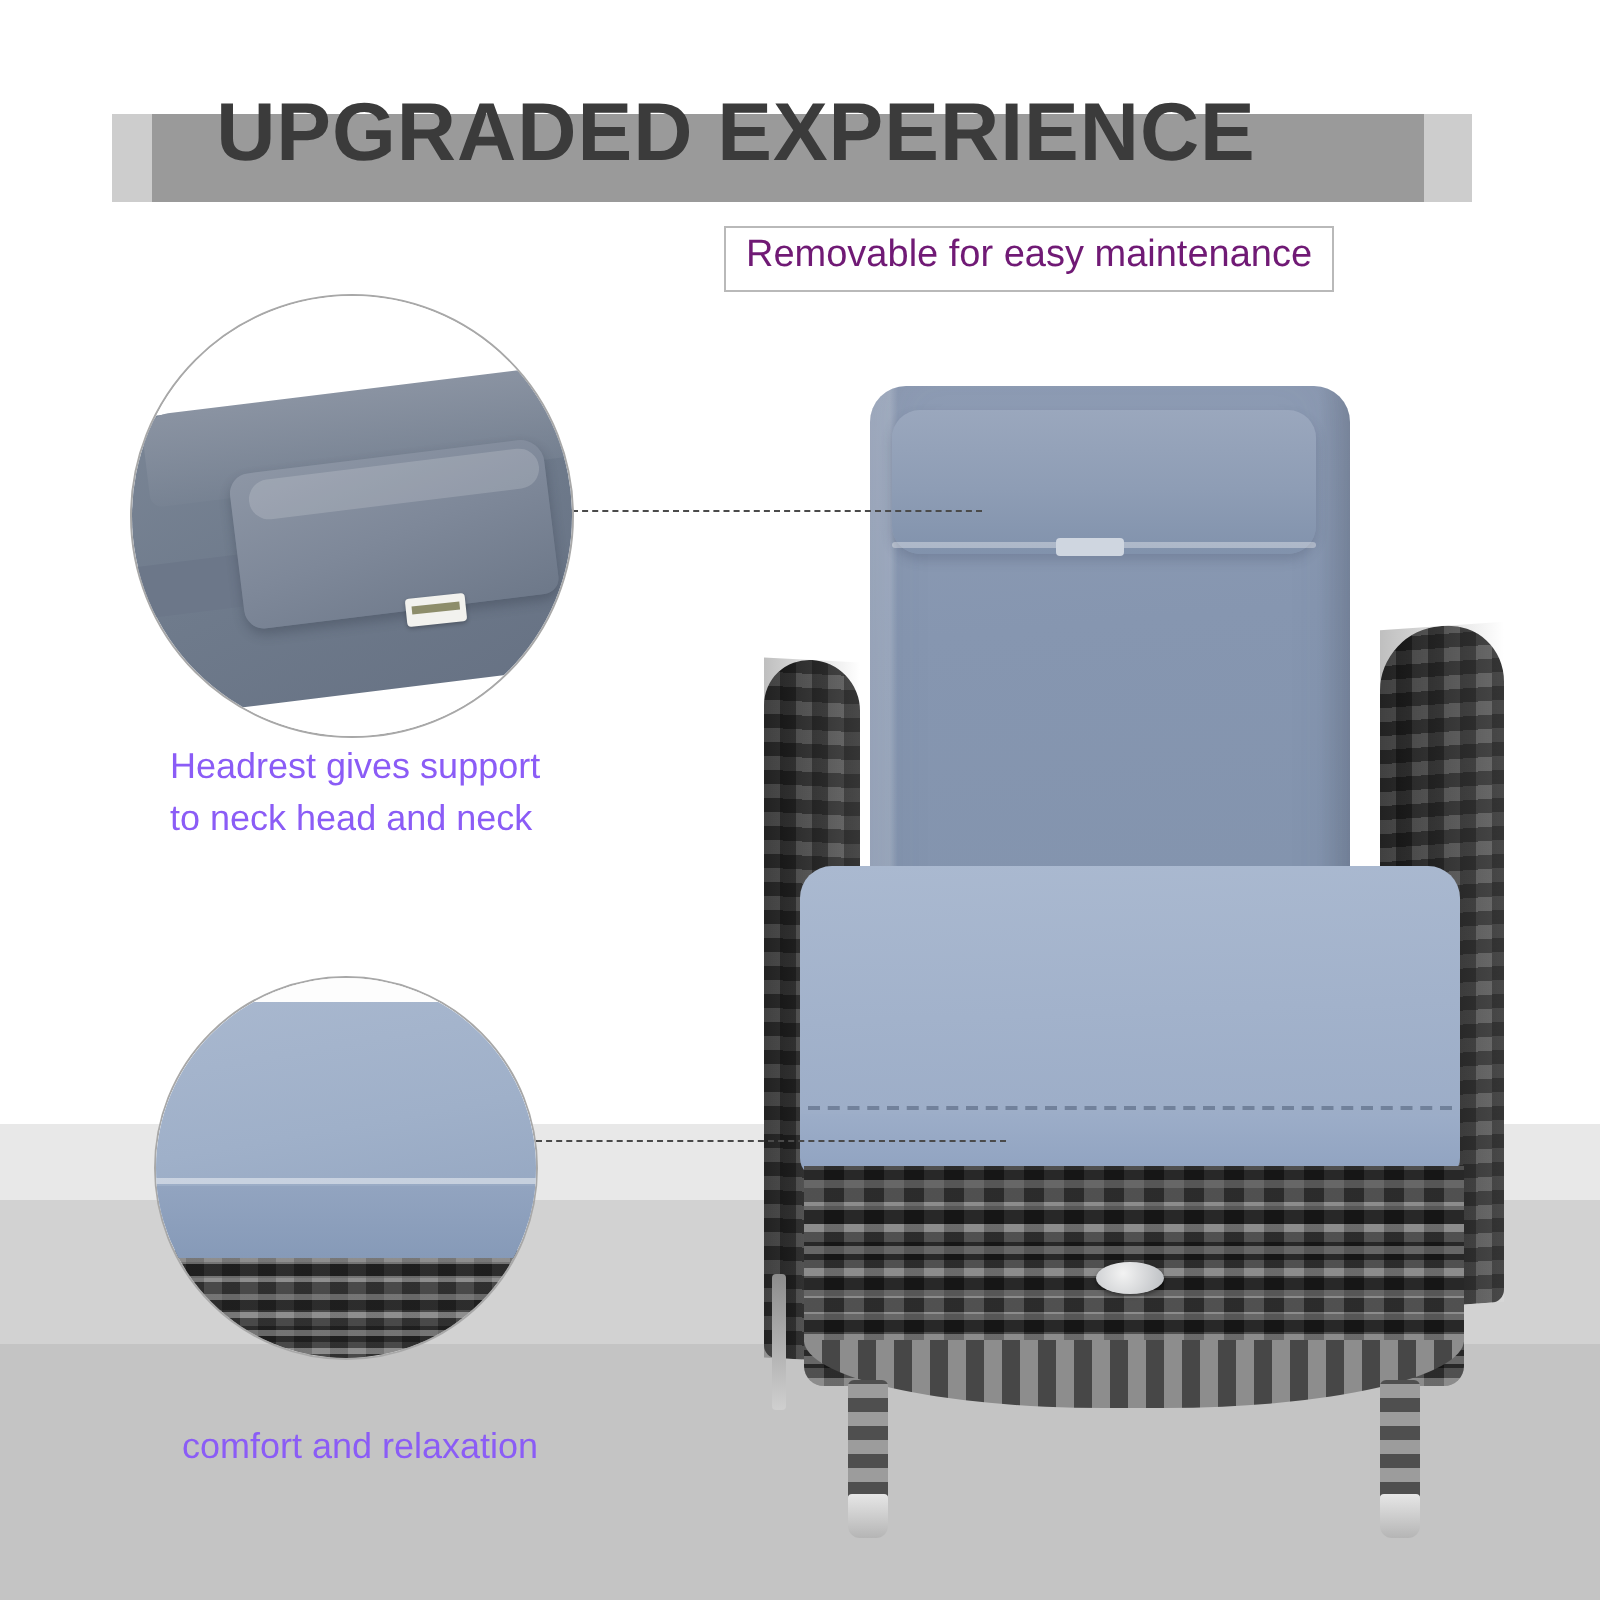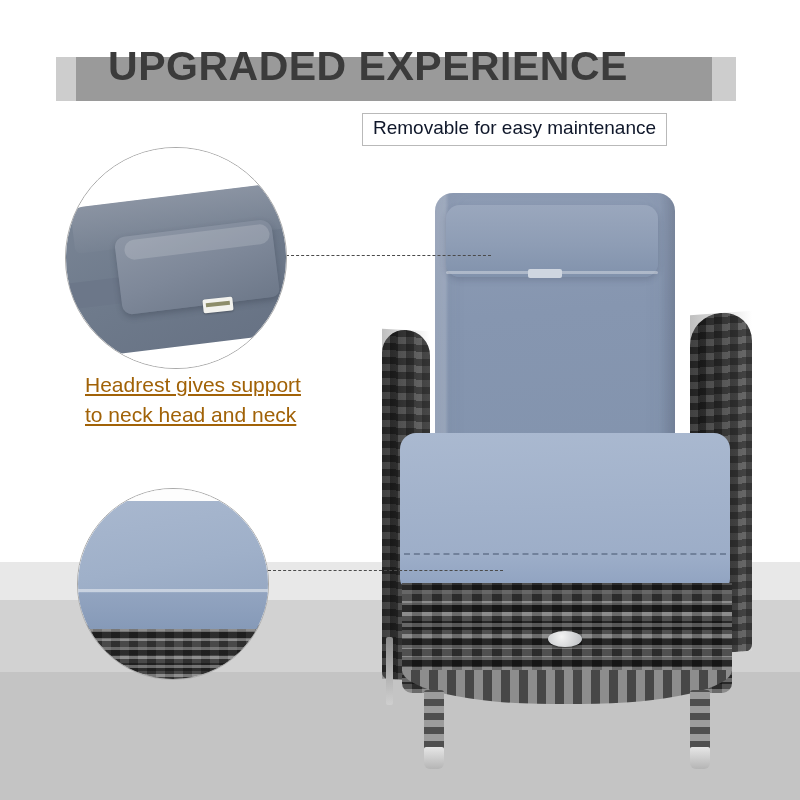--- a/index.html
+++ b/index.html
@@ -27,21 +27,21 @@
     font-size:41px;font-weight:bold;letter-spacing:.5px;color:#3b3b3b;
     line-height:1;white-space:nowrap;
   }
 
   
   .sub-box{
     position:absolute;left:362px;top:113px;
     border:1px solid #b9b9b9;background:#ffffff;
     padding:4px 10px 6px 10px;
   }
-  .sub-box span{font-size:19px;color:#0f172a;white-space:nowrap;line-height:1.1;}
+  .sub-box span{font-size:19px;color:#701a75;white-space:nowrap;line-height:1.1;}
 
   
   .callout{position:absolute;border-radius:50%;overflow:hidden;border:1px solid #a8a8a8;background:#fff;}
   .callout .inner{position:absolute;inset:0;}
 
   #callout-head{left:65px;top:147px;width:220px;height:220px;}
   #callout-cush{left:77px;top:488px;width:190px;height:190px;}
 
   
   .hr-bg{position:absolute;inset:0;background:#ffffff;}
@@ -111,21 +111,21 @@
     position:absolute;left:-30px;top:136px;width:250px;height:70px;
     background:repeating-linear-gradient(0deg,rgba(255,255,255,.30) 0 3px,rgba(0,0,0,.22) 3px 9px);
   }
 
   
   .dash{position:absolute;height:0;border-top:1px dashed #4a4a4a;}
   #dash-head{left:286px;top:255px;width:205px;}
   #dash-cush{left:268px;top:570px;width:235px;}
 
   
-  .cap{position:absolute;color:#a16207;font-size:21px;line-height:1.45;text-decoration:underline;}
+  .cap{position:absolute;color:#8b5cf6;font-size:18px;line-height:1.45;}
   #cap-head{left:85px;top:370px;width:300px;text-align:left;}
   #cap-cush{left:30px;top:710px;width:300px;text-align:center;}
 
   
   #product{position:absolute;left:360px;top:185px;width:430px;height:575px;}
 
   
   .arm{
     position:absolute;
     background:
@@ -311,20 +311,21 @@
       <div class="cu-face"></div>
       <div class="cu-seam"></div>
     </div>
   </div>
 
   <div class="cap" id="cap-head">
     <div>Headrest gives support</div>
     <div>to neck head and neck</div>
   </div>
   <div class="cap" id="cap-cush">
+    <div>comfort and relaxation</div>
   </div>
 
   <div class="title-bar">
     <div class="title-cap-l"></div>
     <div class="title-core"></div>
     <div class="title-cap-r"></div>
   </div>
   <div class="title-text">UPGRADED EXPERIENCE</div>
 
   <div class="sub-box">

